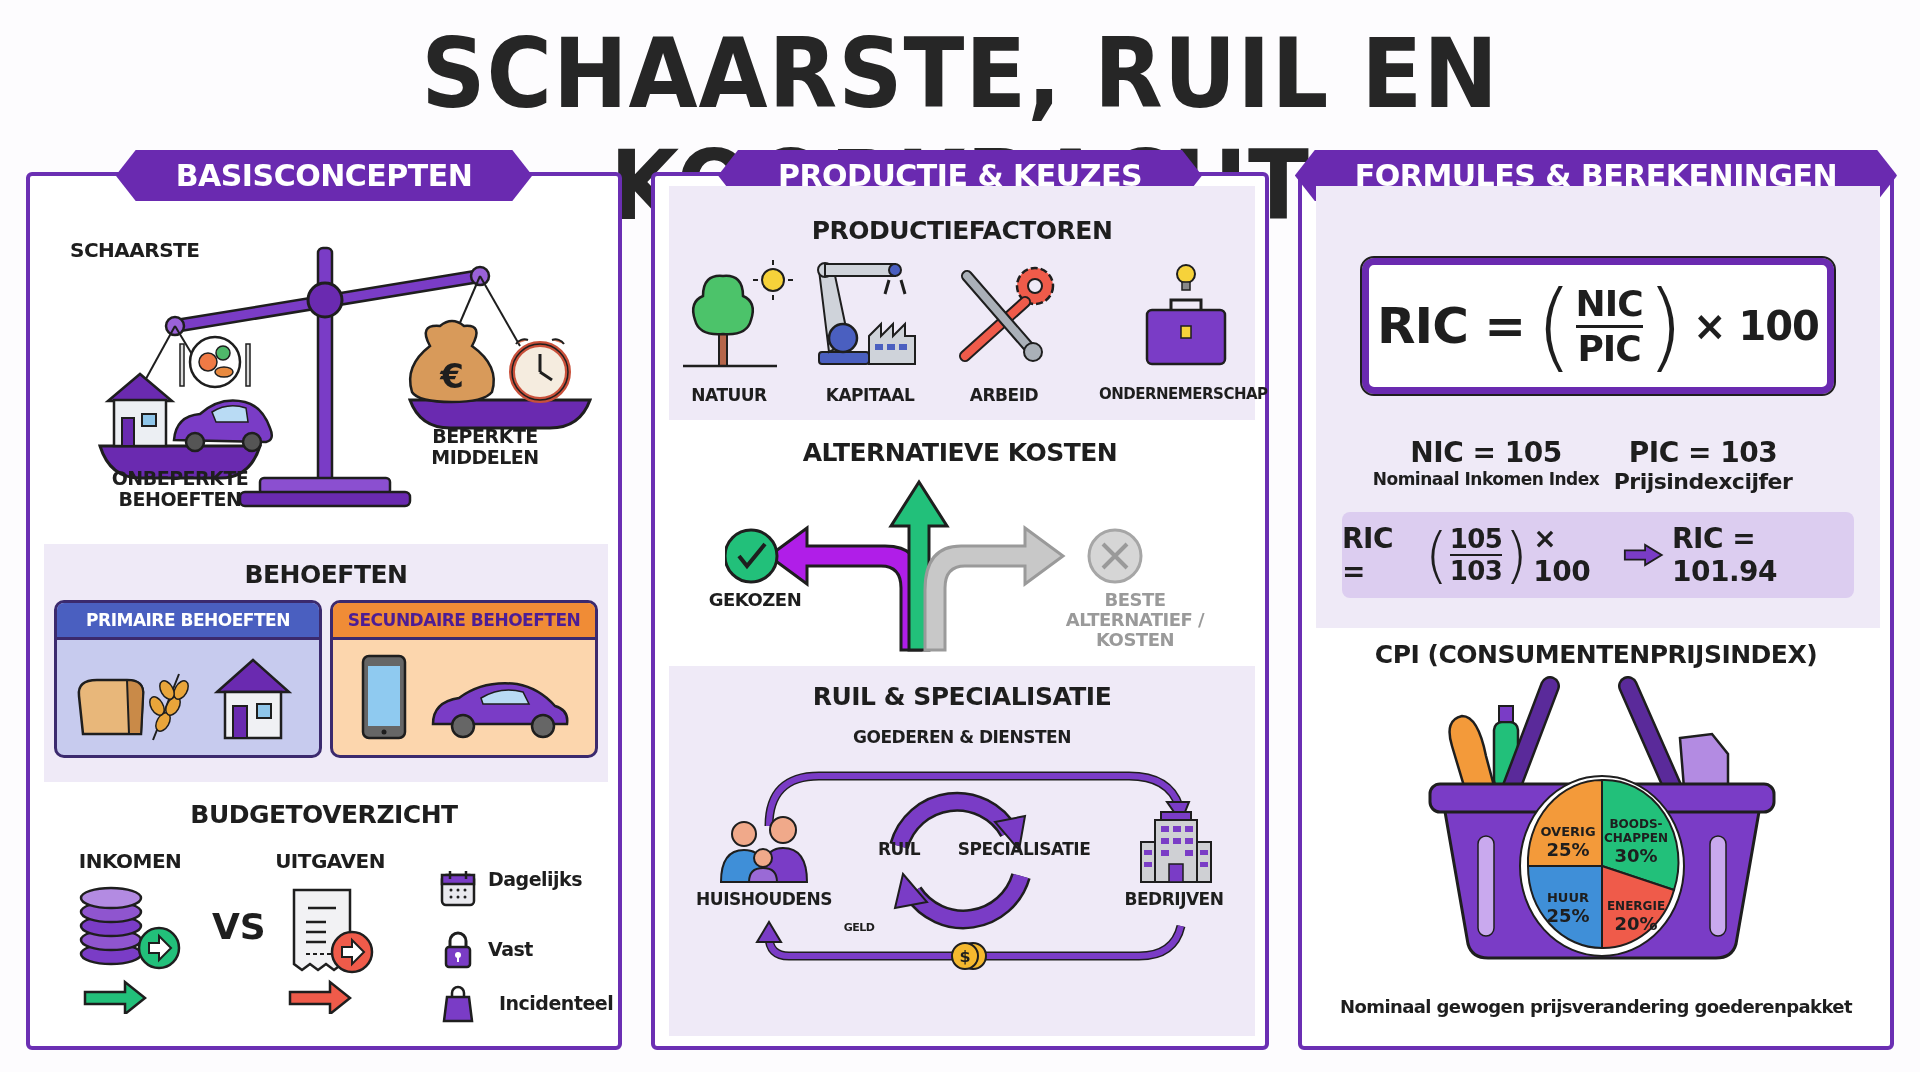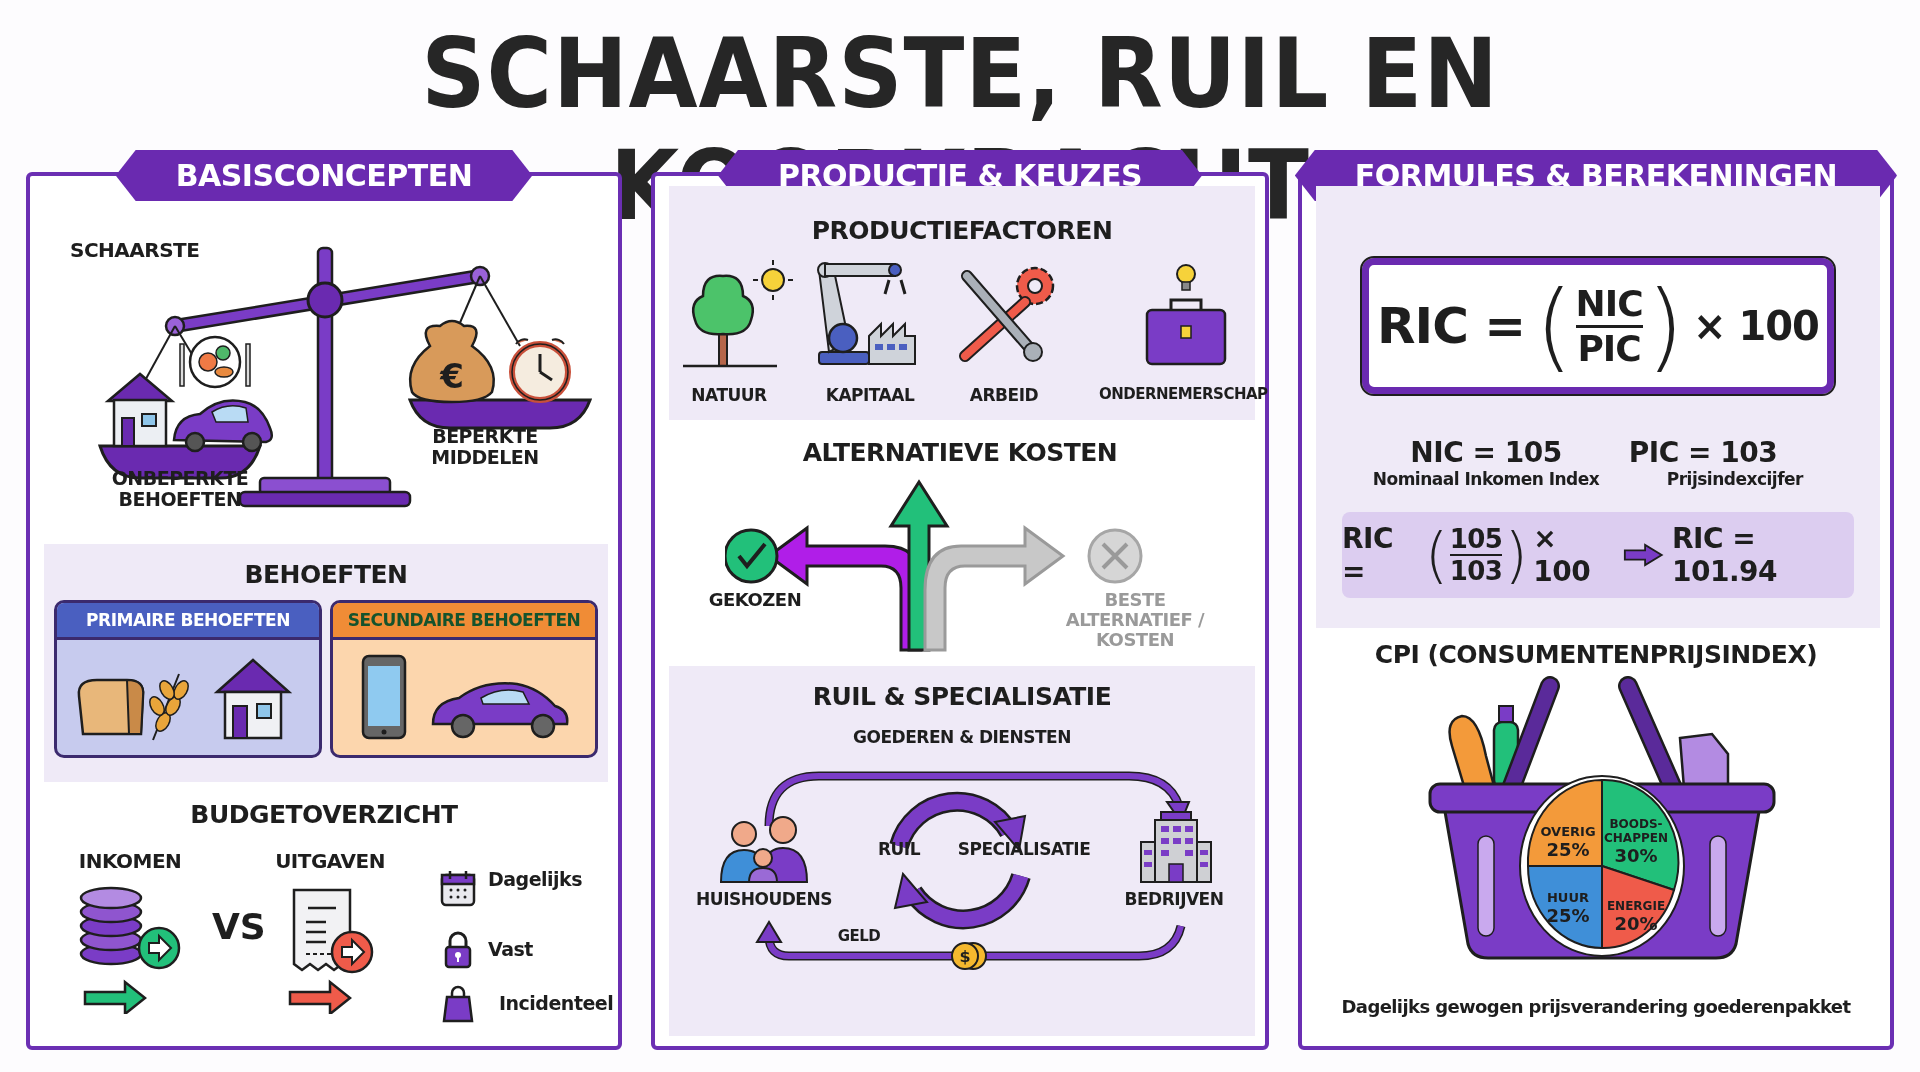--- a/index.html
+++ b/index.html
@@ -98,21 +98,21 @@
         <ellipse cx="100" cy="66" rx="6" ry="10" fill="#e9a53a" stroke="#1e1e1e" stroke-width="1.5" transform="rotate(-30 100 66)"></ellipse>
         <ellipse cx="110" cy="50" rx="6" ry="10" fill="#e9a53a" stroke="#1e1e1e" stroke-width="1.5" transform="rotate(-30 110 50)"></ellipse>
 
         <polygon points="160,52 196,20 232,52" fill="#6a2ab0" stroke="#1e1e1e" stroke-width="2.5"></polygon>
         <rect x="168" y="52" width="56" height="46" fill="#f0f1f4" stroke="#1e1e1e" stroke-width="2.5"></rect>
         <rect x="176" y="66" width="14" height="32" fill="#6a2ab0" stroke="#1e1e1e" stroke-width="2"></rect>
         <rect x="200" y="64" width="14" height="14" fill="#8fc6ea" stroke="#1e1e1e" stroke-width="2"></rect>
       </svg>
     </div>
     <div class="abs" style="left:286px; top:56px; width:268px; height:158px; border:3px solid #3b2a6e; border-radius:10px; background:#fcd6ad; overflow:hidden;">
-      <div style="background:#f08c36; color:#14532d; font-weight:700; font-size:17px; text-align:center; padding:7px 0; border-bottom:3px solid #3b2a6e; font-family:'DejaVu Sans',sans-serif; letter-spacing:-0.5px;">SECUNDAIRE BEHOEFTEN</div>
+      <div style="background:#f08c36; color:#4c1d95; font-weight:700; font-size:17px; text-align:center; padding:7px 0; border-bottom:3px solid #3b2a6e; font-family:'DejaVu Sans',sans-serif; letter-spacing:-0.5px;">SECUNDAIRE BEHOEFTEN</div>
       <svg width="262" height="110" viewBox="0 0 262 110">
         <rect x="30" y="16" width="42" height="82" rx="6" fill="#666" stroke="#1e1e1e" stroke-width="2.5"></rect>
         <rect x="35" y="26" width="32" height="60" fill="#8fcaf0"></rect>
         <circle cx="51" cy="92" r="2.5" fill="#1e1e1e"></circle>
         <path d="M100 84 Q100 62 126 58 Q150 40 184 44 Q206 48 222 66 Q236 70 234 84 Z" fill="#7a3cc6" stroke="#1e1e1e" stroke-width="2.5"></path>
         <path d="M148 58 Q168 46 190 52 L196 64 L150 64 Z" fill="#b9dbf4" stroke="#1e1e1e" stroke-width="1.5"></path>
         <circle cx="130" cy="86" r="11" fill="#666" stroke="#1e1e1e" stroke-width="2.5"></circle>
         <circle cx="210" cy="86" r="11" fill="#666" stroke="#1e1e1e" stroke-width="2.5"></circle>
       </svg>
     </div>
@@ -307,21 +307,21 @@
             <rect x="531" y="104" width="8" height="5"></rect>
             <rect x="475" y="116" width="8" height="5"></rect>
             <rect x="531" y="116" width="8" height="5"></rect>
           </g>
       </g>
     </svg>
     <div class="abs lbl" style="left:200px; top:174px; width:60px; font-size:17px;">RUIL</div>
     <div class="abs lbl" style="left:280px; top:174px; width:150px; font-size:17px;">SPECIALISATIE</div>
     <div class="abs lbl" style="left:20px; top:224px; width:150px; font-size:17px;">HUISHOUDENS</div>
     <div class="abs lbl" style="left:440px; top:224px; width:130px; font-size:17px;">BEDRIJVEN</div>
-    <div class="abs lbl" style="left:160px; top:262px; width:60px; font-size:15px;">GELD</div>
+    <div class="abs lbl" style="left:160px; top:256px; width:60px; font-size:11px;">GELD</div>
   </div>
 </div>
 
 <div class="panel" style="left:1298px; width:596px;">
   <div class="panel-badge">FORMULES &amp; BEREKENINGEN</div>
 
   <div class="abs tint" style="left:14px; top:10px; width:564px; height:442px;">
     <div class="abs h2" style="left:0; top:30px; width:532px;margin-top:47px;">REËEL INKOMEN</div>
     <div class="abs" style="left:46px; top:72px; width:472px; height:136px; border:7px solid #6a2ab0; outline:2px solid #1e1e1e; border-radius:12px; background:#fff; display:flex; align-items:center; justify-content:center; font-weight:700; font-size:50px; font-family:'DejaVu Sans',sans-serif; letter-spacing:-1px;">
       <span>RIC =</span>
@@ -333,21 +333,21 @@
       </span>
       <span style="font-size:96px; font-weight:300; margin:0 10px 0 4px; line-height:1;">)</span>
       <span style="font-size:40px;">× 100</span>
     </div>
     <div class="abs" style="left:50px; top:250px; width:240px; text-align:center;">
       <div style="font-weight:700; font-size:28px; font-family:'DejaVu Sans',sans-serif; letter-spacing:-0.5px;">NIC = 105</div>
       <div style="font-weight:700; font-size:17px; font-family:'DejaVu Sans',sans-serif; letter-spacing:-0.5px;">Nominaal Inkomen Index</div>
     </div>
     <div class="abs" style="left:287px; top:250px; width:200px; text-align:center;">
       <div style="font-weight:700; font-size:28px; font-family:'DejaVu Sans',sans-serif; letter-spacing:-0.5px;">PIC = 103</div>
-      <div style="font-weight:700; font-size:17px; font-family:'DejaVu Sans',sans-serif; letter-spacing:-0.5px;text-align:right;">Prijsindexcijfer</div>
+      <div style="font-weight:700; font-size:22px; font-family:'DejaVu Sans',sans-serif; letter-spacing:-0.5px;">Prijsindexcijfer</div>
     </div>
     <div class="abs" style="left:26px; top:326px; width:512px; height:86px; background:#dccdf0; border-radius:8px; display:flex; align-items:center; justify-content:center; font-weight:700; font-size:28px; font-family:'DejaVu Sans',sans-serif; letter-spacing:-0.5px;">
       <span>RIC =</span>
       <span style="font-size:60px; font-weight:300; margin:0 2px 0 6px; line-height:1;">(</span>
       <span style="display:inline-flex; flex-direction:column; align-items:flex-start; font-size:26px; line-height:1;">
         <span>105</span>
         <span style="display:block; width:100%; height:2px; background:#1e1e1e; margin:2px 0;"></span>
         <span>103</span>
       </span>
       <span style="font-size:60px; font-weight:300; margin:0 6px 0 2px; line-height:1;">)</span>
@@ -387,14 +387,14 @@
       <text x="146" y="180" font-size="18">25%</text>
       <text x="214" y="152" font-size="12">BOODS-</text>
       <text x="214" y="166" font-size="12">CHAPPEN</text>
       <text x="214" y="186" font-size="18">30%</text>
       <text x="146" y="226" font-size="13">HUUR</text>
       <text x="146" y="246" font-size="18">25%</text>
       <text x="214" y="234" font-size="12">ENERGIE</text>
       <text x="214" y="254" font-size="18">20%</text>
     </g>
   </svg>
-  <div class="abs" style="left:0; top:820px; width:588px; text-align:center; font-weight:700; font-size:18px; font-family:'DejaVu Sans',sans-serif; letter-spacing:-0.6px;">Dagelijks gewogen prijsverandering goederenpakket</div>
+  <div class="abs" style="left:0; top:820px; width:588px; text-align:center; font-weight:700; font-size:18px; font-family:'DejaVu Sans',sans-serif; letter-spacing:-0.6px;">Nominaal gewogen prijsverandering goederenpakket</div>
 </div>
 
 </body></html>

